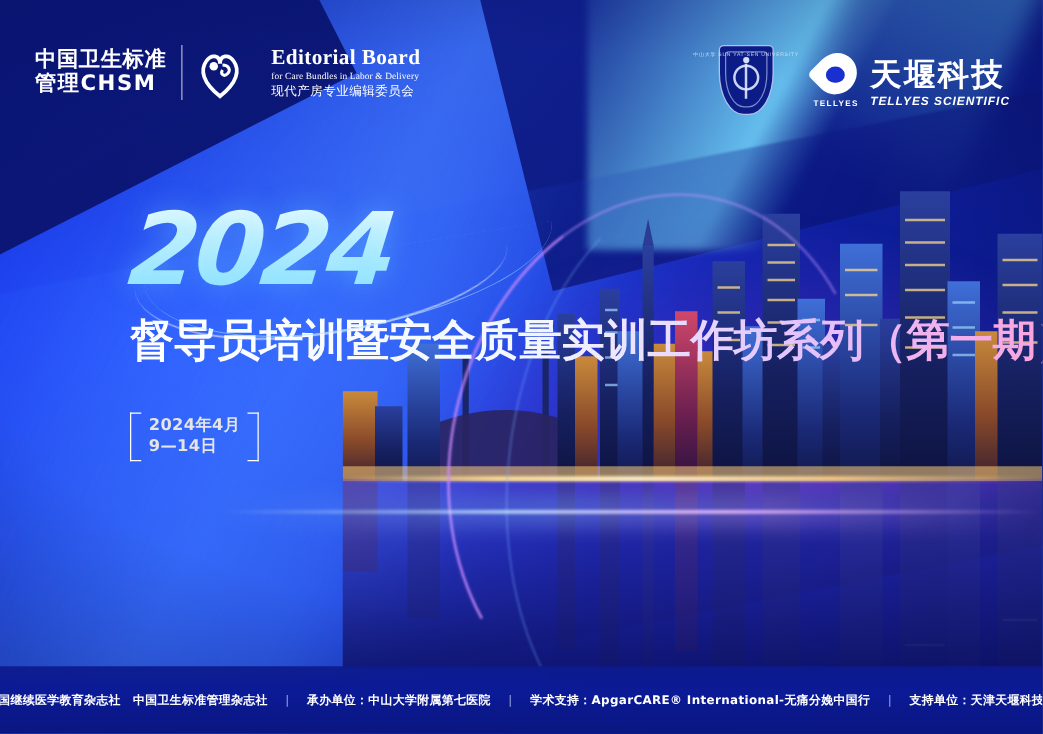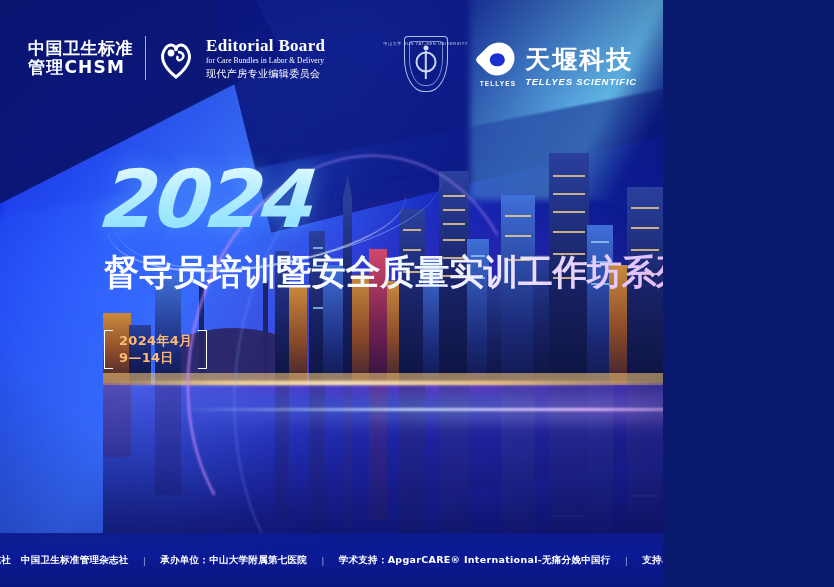--- a/index.html
+++ b/index.html
@@ -1,20 +1,20 @@
 <!DOCTYPE html>
 <html><head>
 <meta charset="utf-8">
 <style>
   html,body{margin:0;padding:0;background:#0a1a6e;}
   body{font-family:"Liberation Sans","DejaVu Sans",sans-serif;}
 
   #poster{
     position:relative;
-    width:663px;height:587px;
+    width:834px;height:587px;
     overflow:hidden;
     background:#1226c8;
   }
 
   
   .bg-base{
     position:absolute;inset:0;
     background:
       radial-gradient(120% 90% at 18% 48%, #1f44ff 0%, #1330d8 38%, #0d1fa8 68%, #0a1580 100%),
       linear-gradient(160deg,#1436e0 0%,#0d1ea0 60%,#0a1470 100%);
@@ -128,21 +128,21 @@
 
   
   .logos-left{position:absolute;left:28px;top:36px;display:flex;align-items:center;gap:12px;}
   .logo-chsm{color:#fff;line-height:1.12;text-align:left;}
   .logo-chsm .l1{font-size:17px;font-weight:700;letter-spacing:.5px;font-family:"DejaVu Sans",sans-serif;}
   .logo-chsm .l2{font-size:17px;font-weight:700;letter-spacing:1.2px;font-family:"DejaVu Sans",sans-serif;}
   .logo-ccme{color:#fff;text-align:center;line-height:1;}
   .logo-ccme .big{font-size:29px;font-weight:700;letter-spacing:.5px;font-family:"Liberation Serif",serif;}
   .logo-ccme .sub{font-size:10px;margin-top:3px;letter-spacing:.5px;font-family:"DejaVu Sans",sans-serif;}
   .vdiv{width:1px;height:44px;background:rgba(255,255,255,.65);}
-  .logo-eb{display:flex;align-items:center;gap:12px;}
+  .logo-eb{display:flex;align-items:center;gap:23px;}
   .eb-text{color:#fff;line-height:1.1;}
   .eb-text .e1{font-size:17px;font-family:"Liberation Serif",serif;font-weight:700;letter-spacing:.3px;}
   .eb-text .e2{font-size:7.5px;font-family:"Liberation Serif",serif;letter-spacing:.1px;margin-top:1px;}
   .eb-text .e3{font-size:10px;font-family:"DejaVu Sans",sans-serif;margin-top:3px;letter-spacing:.4px;}
 
   .logos-right{position:absolute;right:26px;top:36px;display:flex;align-items:center;gap:32px;}
   .crest{width:44px;height:56px;position:relative;}
   .crest .shield{
     position:absolute;inset:0;
     background:#0b1c86;
@@ -229,21 +229,21 @@
   .swoosh2{
     position:absolute;left:14px;top:36px;width:330px;height:60px;
     border-bottom:1.5px solid rgba(170,225,255,.55);
     border-radius:0 0 55% 45%/0 0 100% 100%;
     transform:rotate(-9deg);
     pointer-events:none;
   }
 
   
   .meta{position:absolute;left:104px;top:330px;display:flex;align-items:center;gap:14px;}
-  .date-box{position:relative;padding:3px 15px;color:#fdba74;line-height:1.28;}
+  .date-box{position:relative;padding:3px 15px;color:#e5e5e5;line-height:1.28;}
   .date-box .d1{font-size:13px;font-weight:700;letter-spacing:.3px;font-family:"DejaVu Sans",sans-serif;}
   .date-box .d2{font-size:13px;font-weight:700;letter-spacing:.3px;font-family:"DejaVu Sans",sans-serif;}
   .date-box::before,.date-box::after{
     content:"";position:absolute;top:0;bottom:0;width:8px;
     border-top:1.6px solid #fff;border-bottom:1.6px solid #fff;
   }
   .date-box::before{left:0;border-left:1.6px solid #fff;}
   .date-box::after{right:0;border-right:1.6px solid #fff;}
 
   .venue{display:flex;align-items:center;gap:9px;}

